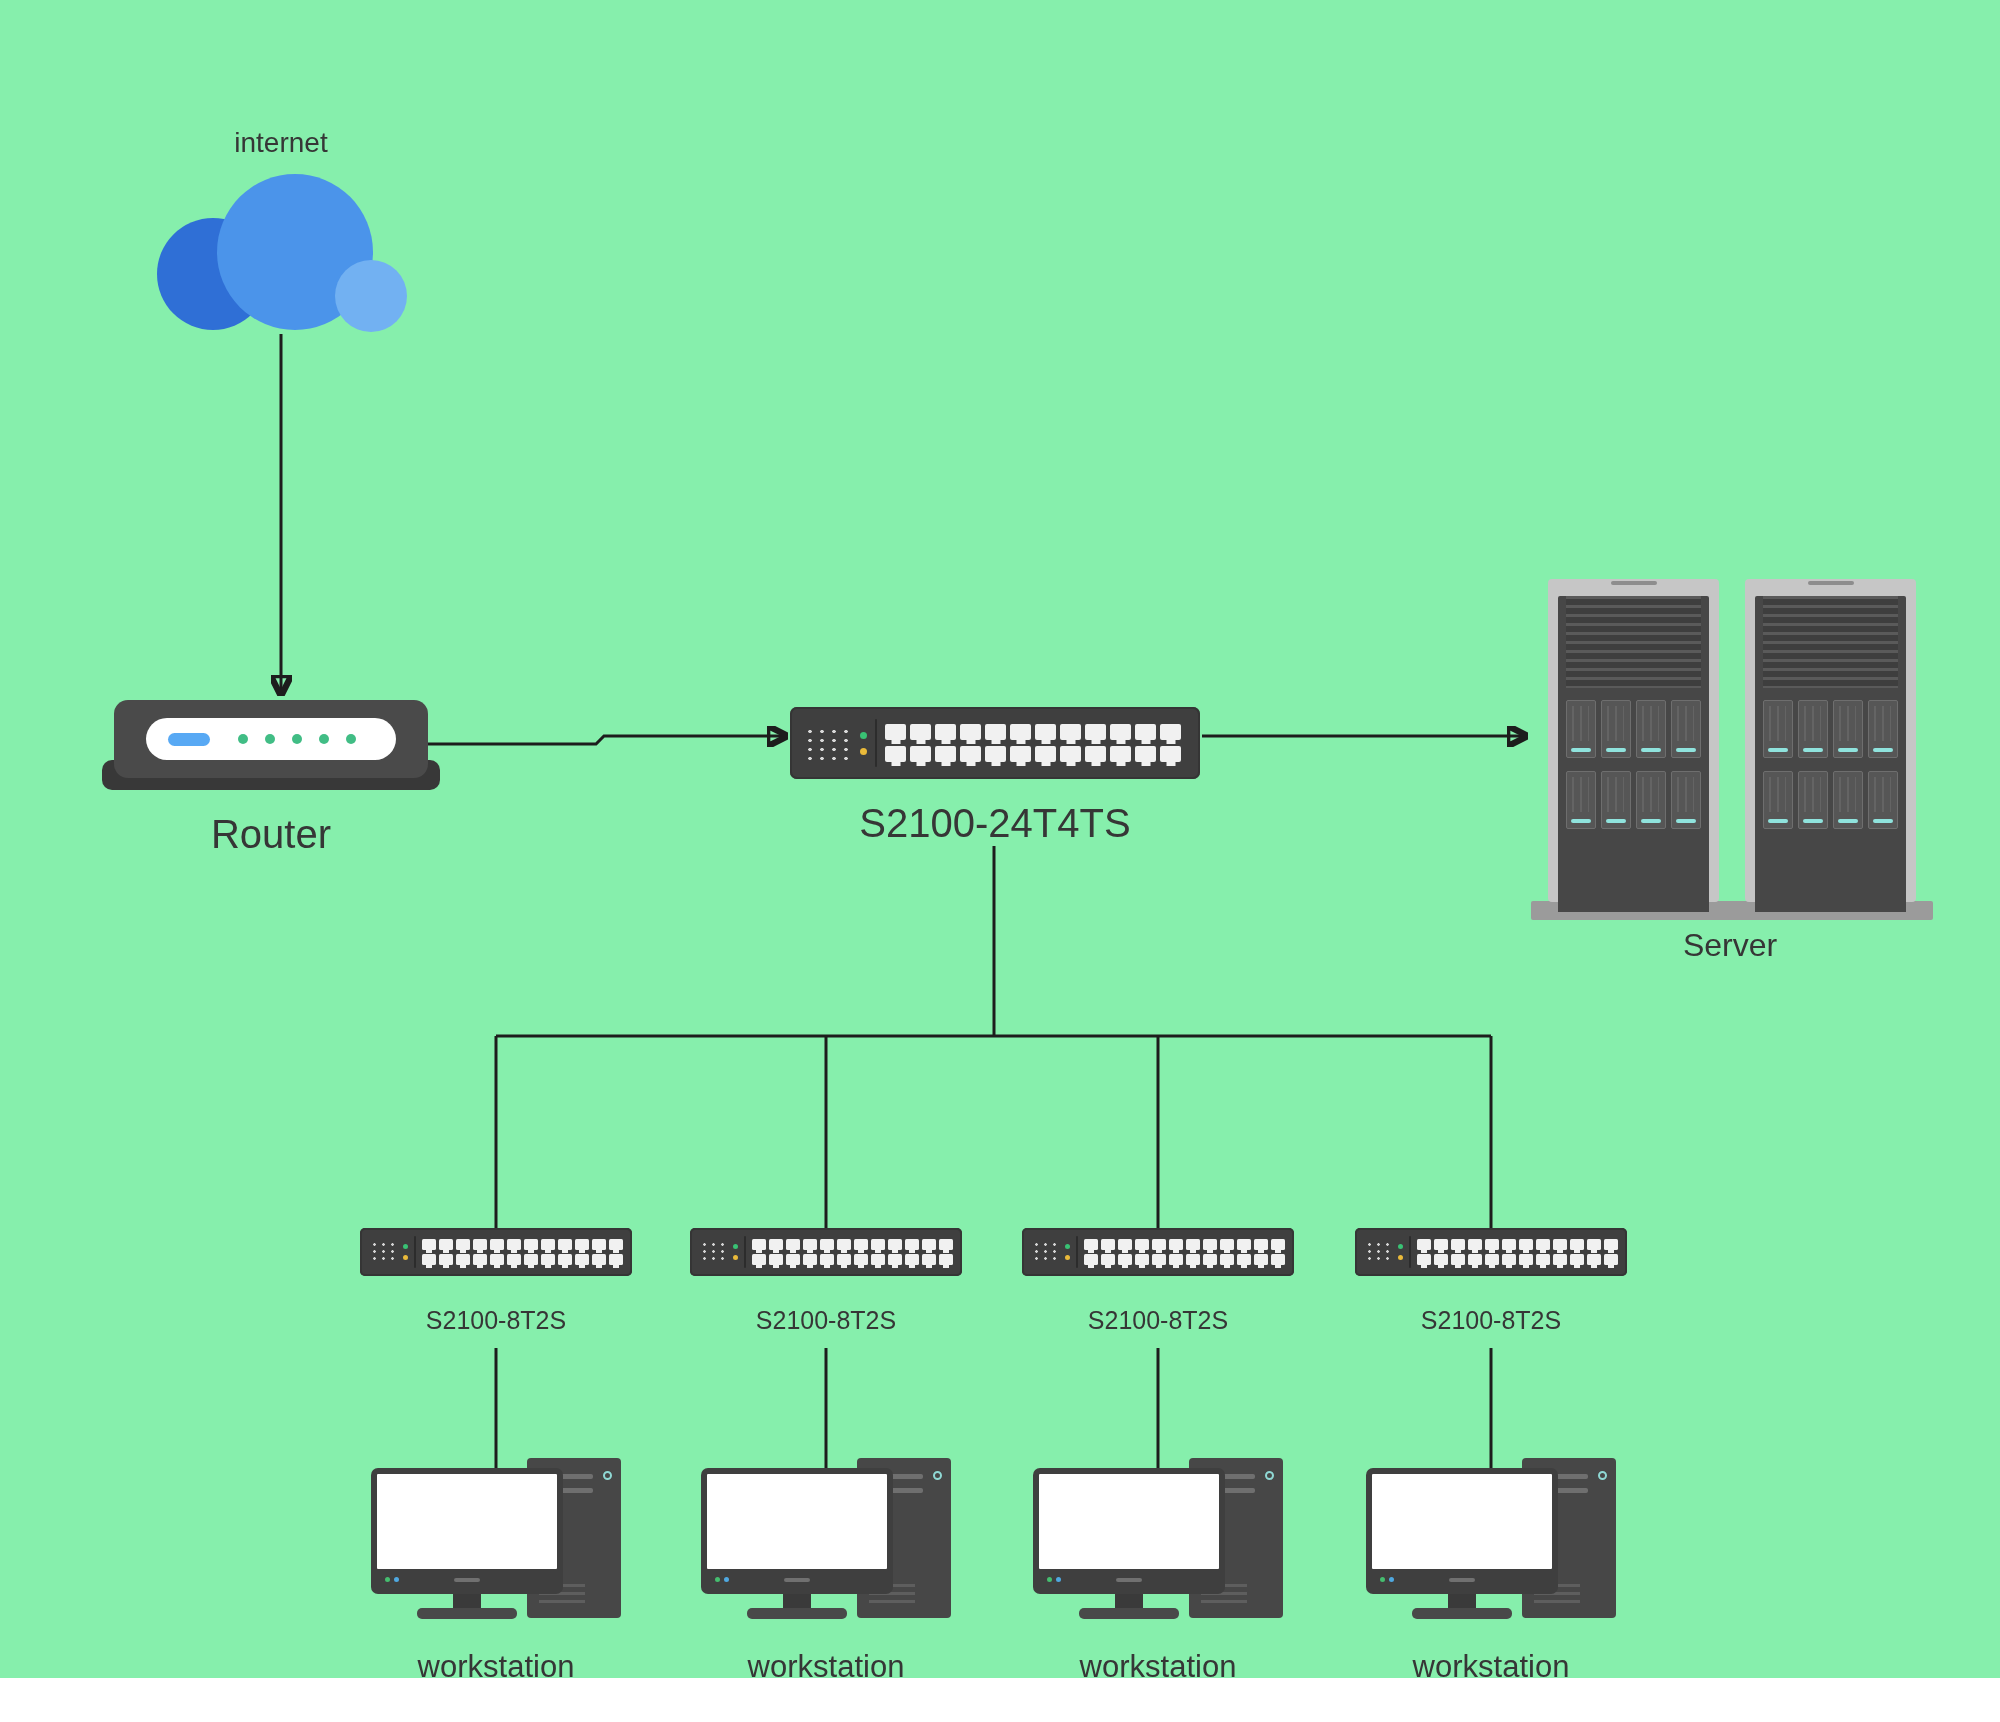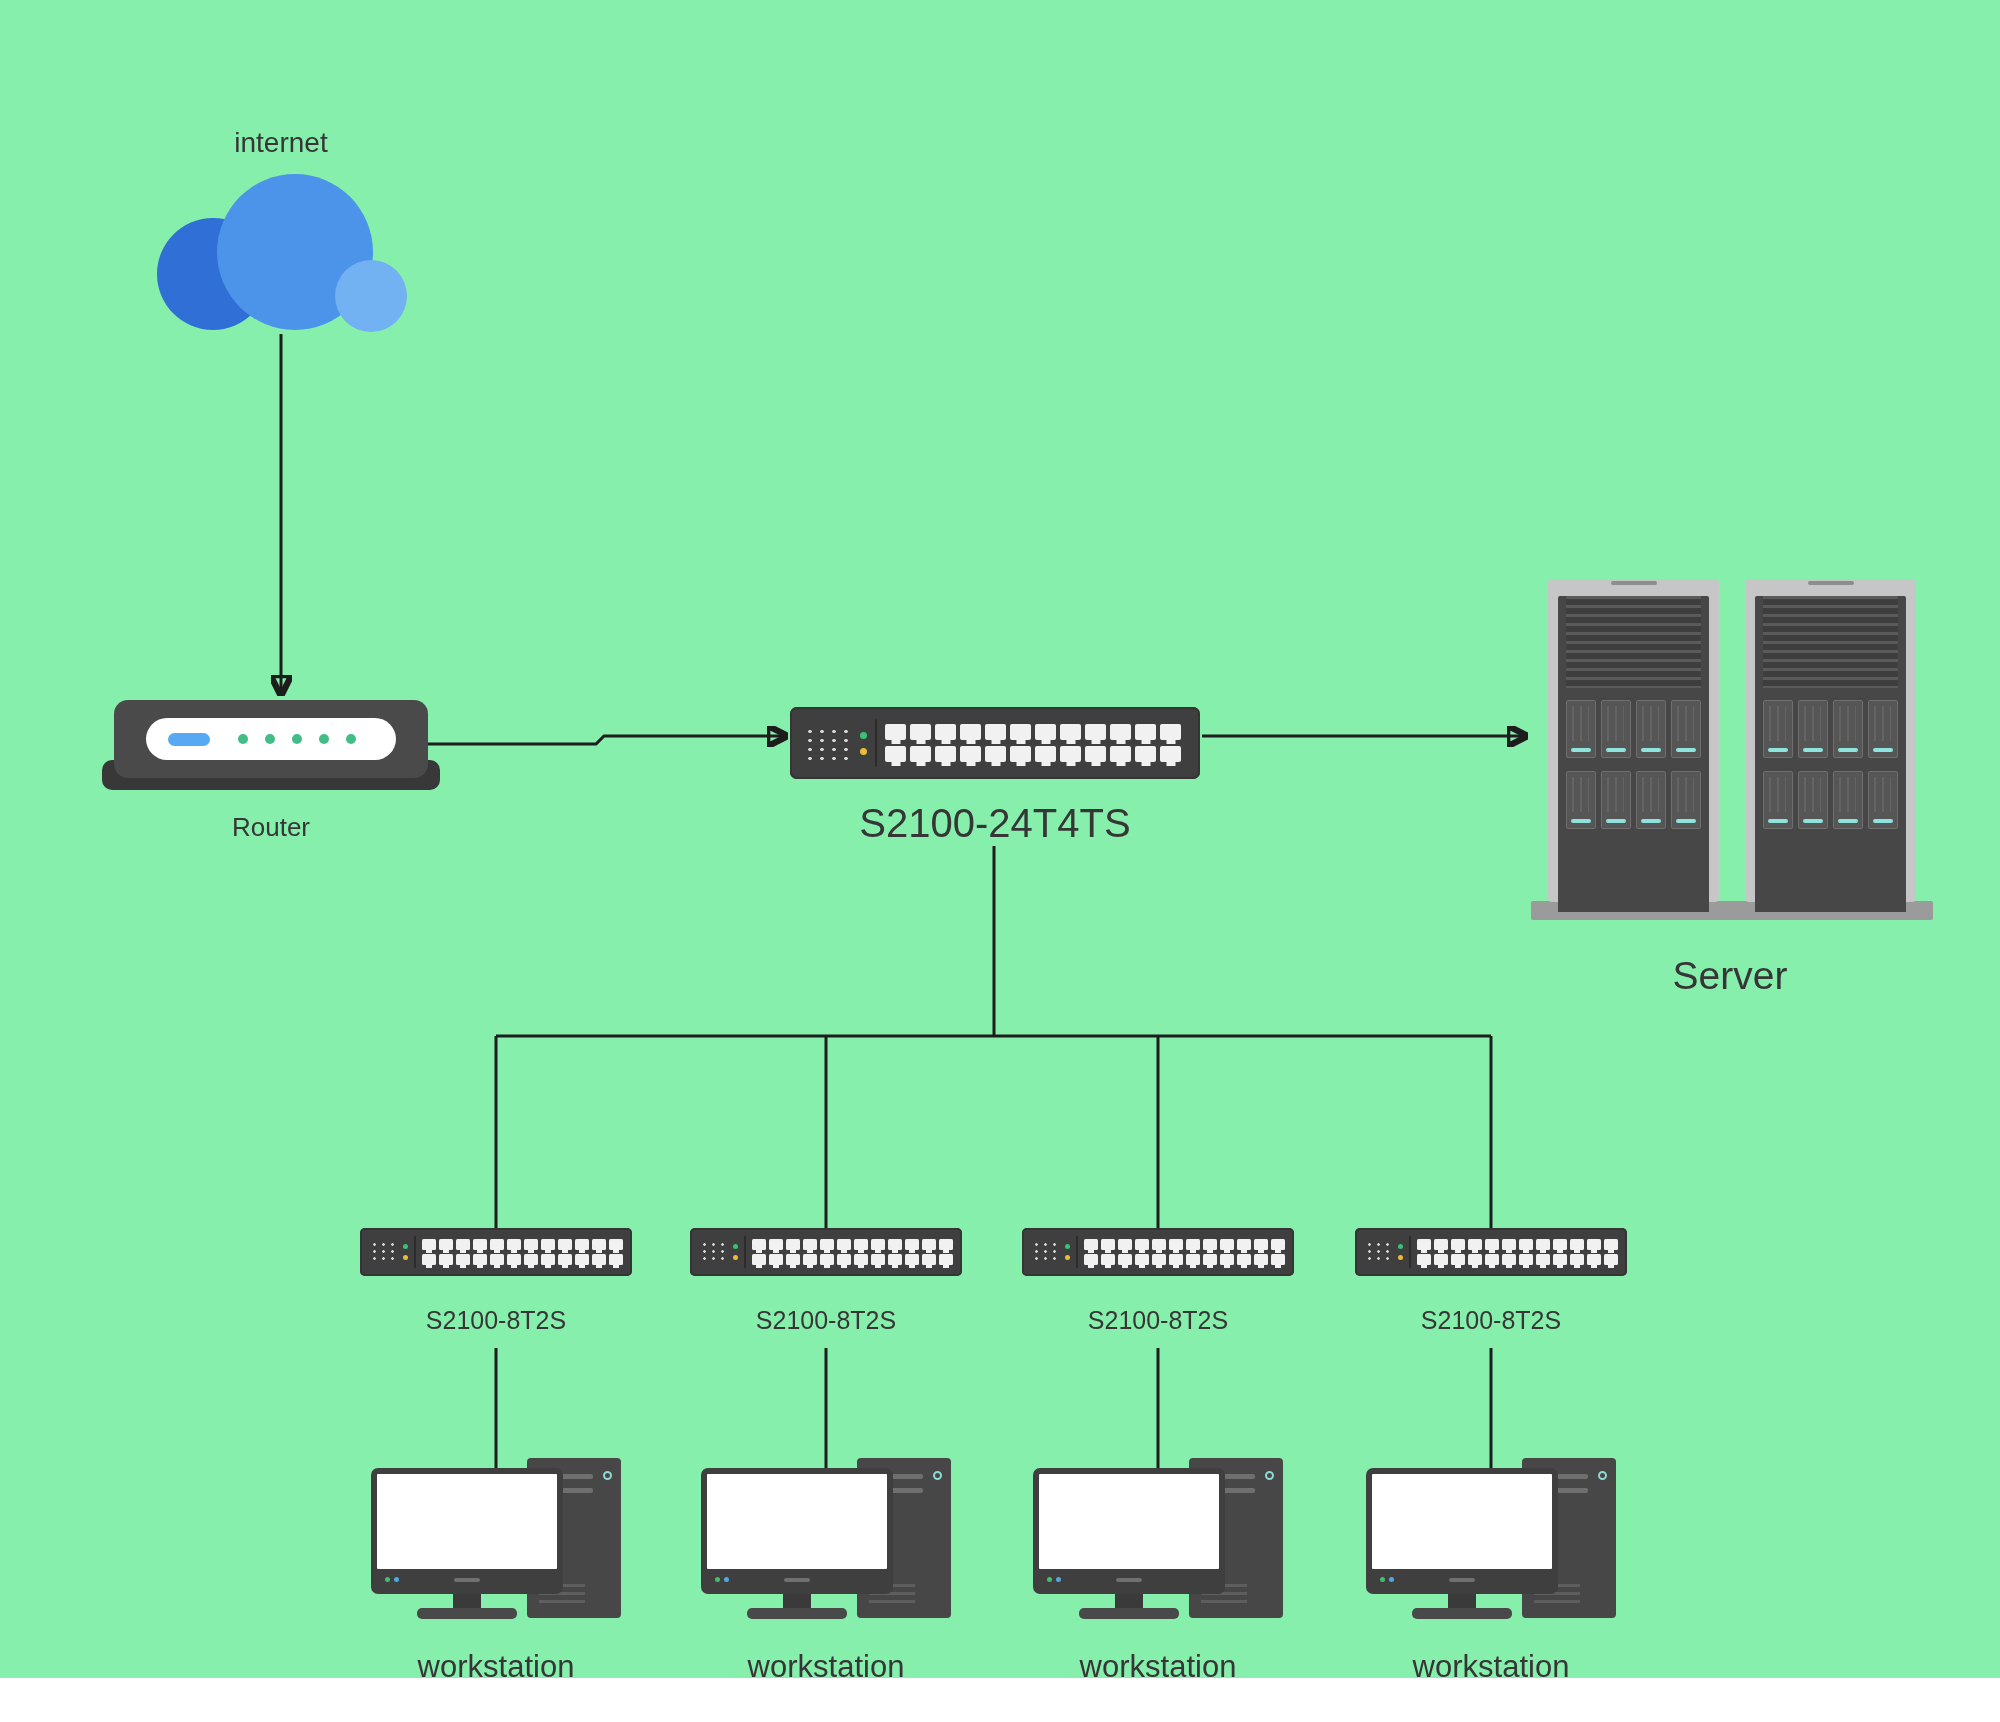--- a/index.html
+++ b/index.html
@@ -130,21 +130,21 @@
         <div class="router-dots">
             <div class="router-dot"></div>
             <div class="router-dot"></div>
             <div class="router-dot"></div>
             <div class="router-dot"></div>
             <div class="router-dot"></div>
           </div>
       </div>
     </div>
   </div>
-  <div class="label" style="left:271px; top:812px; font-size:26px;">Router</div>
+  <div class="label" style="left:271px; top:812px; font-size:40px;">Router</div>
 
   <div class="switch core" style="left:790px; top:707px;">
     <div class="led-panel"></div>
     <div class="led-col">
       <div class="led green"></div>
       <div class="led yellow"></div>
     </div>
     <div class="sep"></div>
     <div class="port-grid">
         <div class="port"></div>
@@ -205,21 +205,21 @@
           </div>
         <div class="drive-row r2">
             <div class="slot"></div>
             <div class="slot"></div>
             <div class="slot"></div>
             <div class="slot"></div>
           </div>
       </div>
     </div>
   </div>
-  <div class="label" style="left:1730px; top:954px; font-size:39px;">Server</div>
+  <div class="label" style="left:1730px; top:927px; font-size:32px;">Server</div>
 
   <div class="switch access" style="left:360px; top:1228px;">
     <div class="led-panel"></div>
     <div class="led-col">
       <div class="led green"></div>
       <div class="led yellow"></div>
     </div>
     <div class="sep"></div>
     <div class="port-grid">
         <div class="port"></div>

